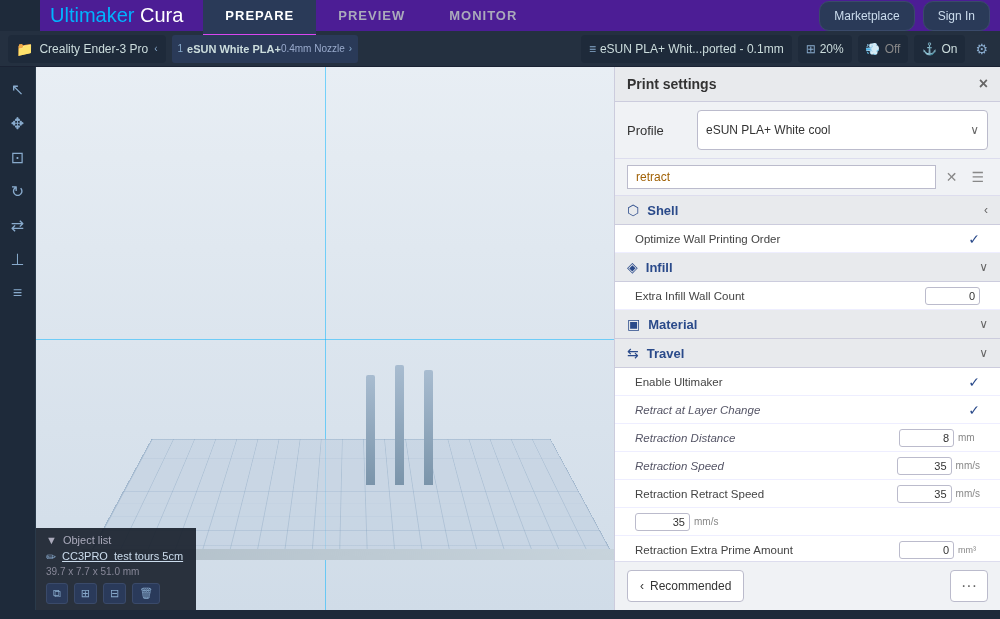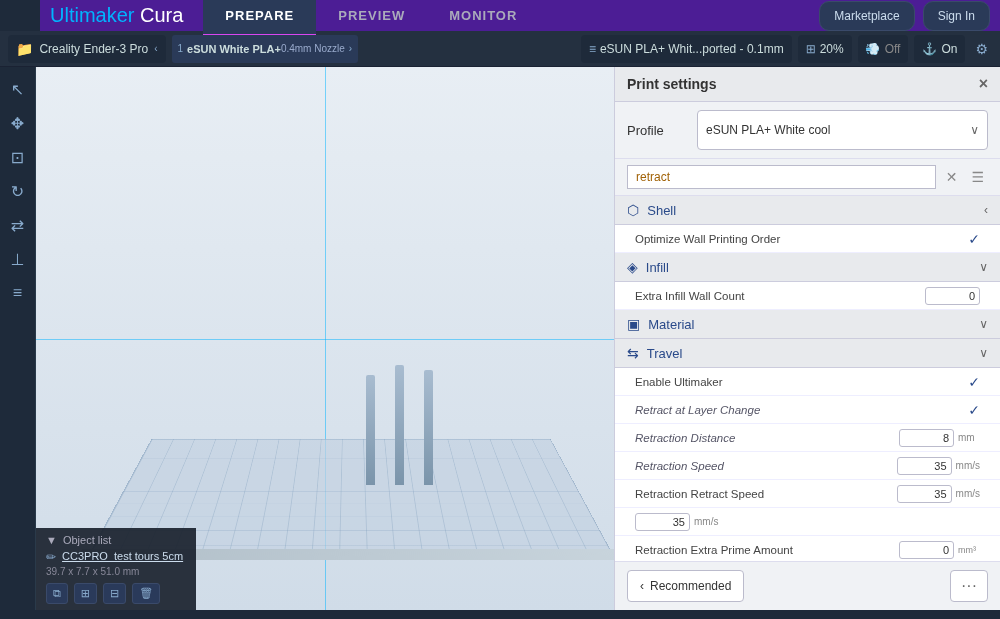--- a/index.html
+++ b/index.html
@@ -98,21 +98,21 @@
     .settings-list::-webkit-scrollbar { width: 8px; }
     .settings-list::-webkit-scrollbar-track { background: #e8eaed; }
     .settings-list::-webkit-scrollbar-thumb { background: #2a4a8a; border-radius: 2px; }
 
     
     .section-header {
       display: flex; align-items: center; padding: 6px 12px; background: #e8eaed;
       cursor: pointer; border-bottom: 1px solid #ccd; gap: 8px;
     }
     .section-icon { color: #2a4a8a; font-size: 14px; }
-    .section-title { font-weight: 400; font-size: 13px; color: #2a4a8a; flex: 1; }
+    .section-title { font-weight: 700; font-size: 13px; color: #2a4a8a; flex: 1; }
     .section-chevron { color: #666; font-size: 12px; }
 
     
     .setting-row {
       display: flex; align-items: center; padding: 4px 20px; border-bottom: 1px solid #eef;
       min-height: 28px;
     }
     .setting-label { flex: 1; font-size: 11.5px; color: #444; }
     .setting-label.italic { font-style: italic; color: #556; }
     .setting-value-container { display: flex; align-items: center; gap: 4px; }

